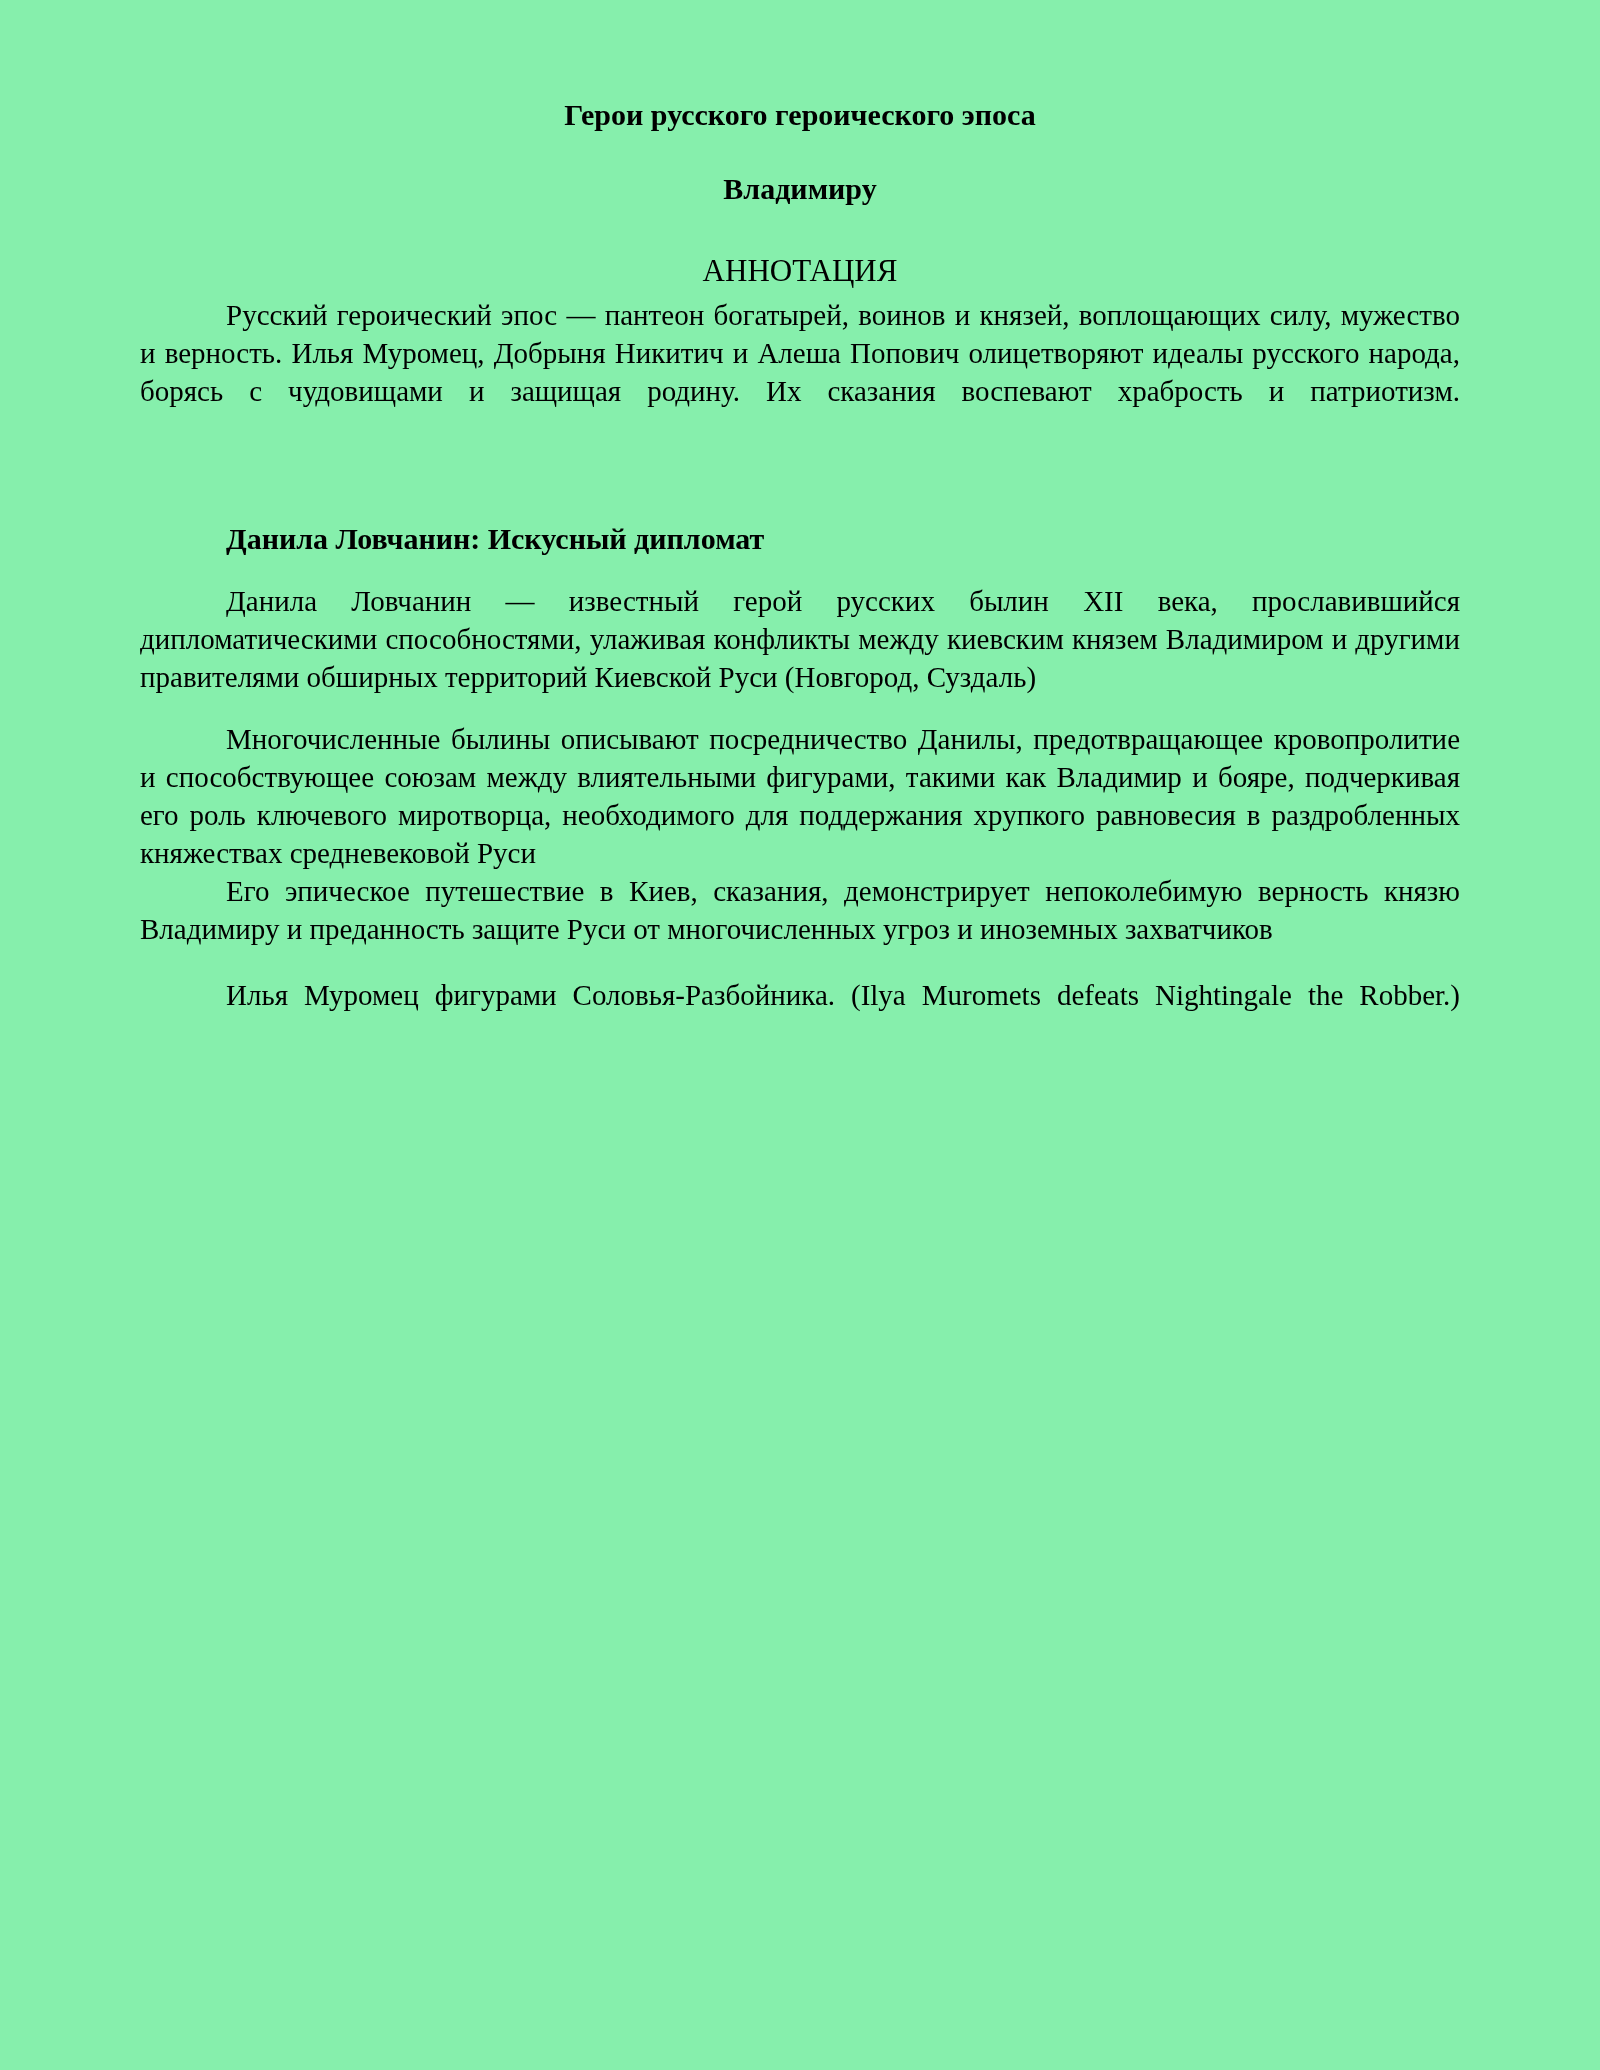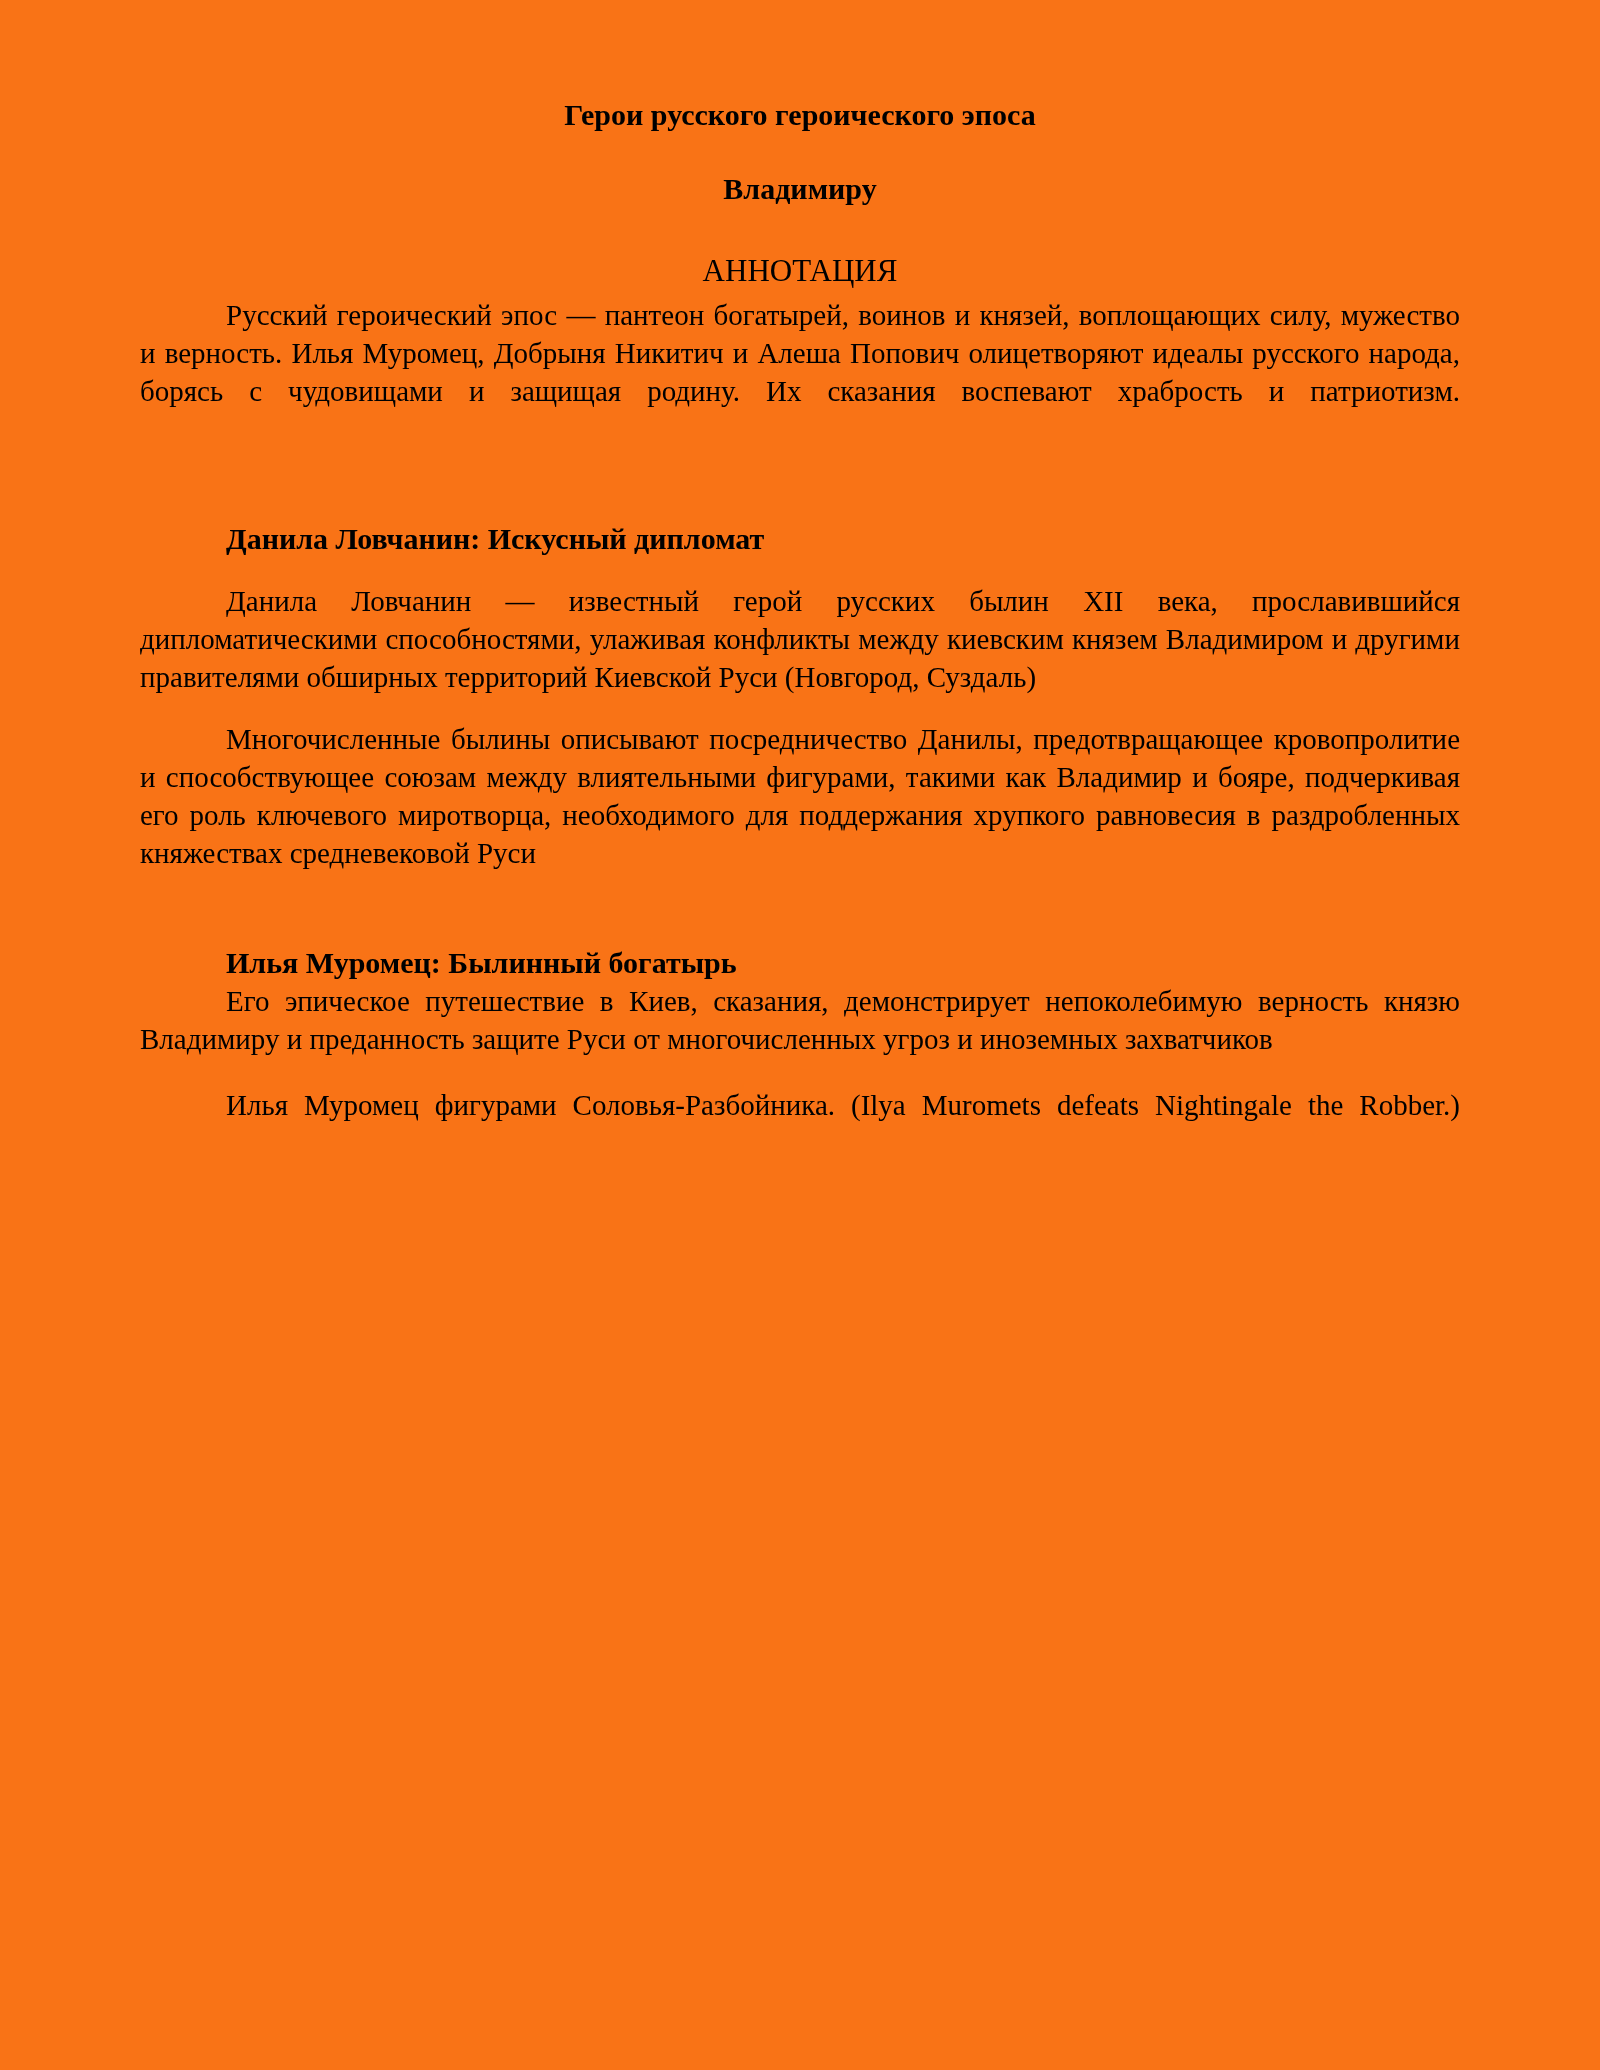--- a/index.html
+++ b/index.html
@@ -7,21 +7,21 @@
     padding: 0;
     background: #ffffff;
   }
   .page {
     position: relative;
     width: 1600px;
     min-height: 2070px;
     margin: 0 auto;
     box-sizing: border-box;
     padding: 96px 140px 120px 140px;
-    background: #f97316;
+    background: #86efac;
     color: #000000;
     font-family: "Liberation Serif", "DejaVu Serif", serif;
     font-size: 29px;
     line-height: 38px;
   }
   .doc-title {
     margin: 0 0 36px 0;
     font-size: 30px;
     font-weight: bold;
     text-align: center;
@@ -76,19 +76,18 @@
   <p class="para justify-last">Русский героический эпос — пантеон богатырей, воинов и князей, воплощающих силу, мужество и верность.  Илья Муромец, Добрыня Никитич и Алеша Попович олицетворяют идеалы русского народа, борясь с чудовищами и защищая родину.  Их сказания воспевают храбрость и патриотизм.</p>
 
 
   <h3 class="section-heading gap-section-1">Данила Ловчанин: Искусный дипломат</h3>
 
 
   <p class="para gap-para">Данила Ловчанин — известный герой русских былин XII века, прославившийся дипломатическими способностями, улаживая конфликты между киевским князем Владимиром и другими правителями обширных территорий Киевской Руси (Новгород, Суздаль)</p>
 
   <p class="para gap-para">Многочисленные былины описывают посредничество Данилы, предотвращающее кровопролитие и способствующее союзам между влиятельными фигурами, такими как Владимир и бояре,  подчеркивая его роль ключевого миротворца, необходимого для поддержания хрупкого равновесия в раздробленных княжествах средневековой Руси</p>
 
-  <h3 class="section-heading gap-section-2">Илья Муромец: Былинный богатырь</h3>
 
   <p class="para">Его эпическое путешествие в Киев, сказания, демонстрирует непоколебимую верность князю Владимиру и преданность защите Руси от многочисленных угроз и иноземных захватчиков</p>
 
   <p class="para gap-para-lg justify-last">Илья Муромец фигурами Соловья-Разбойника. (Ilya Muromets defeats Nightingale the Robber.)</p>
 
 </div>
 
 </body></html>

